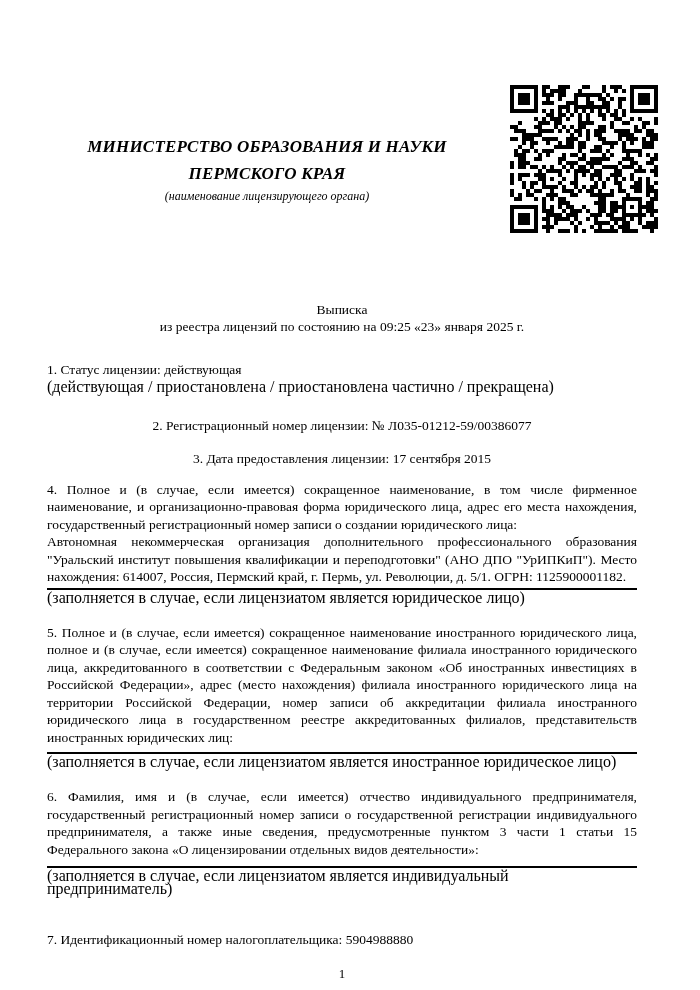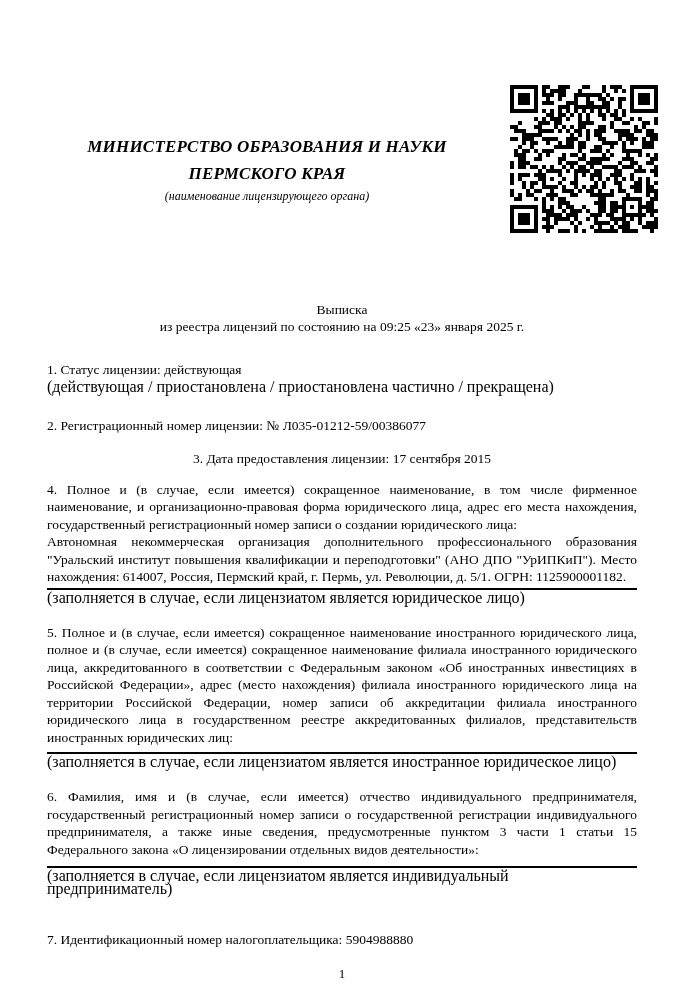--- a/index.html
+++ b/index.html
@@ -42,21 +42,21 @@
     position: absolute;
     top: 301px;
     left: 47px;
     width: 590px;
     font-size: 13.5px;
     line-height: 17.5px;
   }
   .doc-title { text-align: center; line-height: 17px; }
   .item-line { margin-top: 0; }
   .m-item1 { margin-top: 26px; }
-  .m-item2 { margin-top: 24px; }
+  .m-item2 { margin-top: 24px; text-align: center; }
   .m-item3 { margin-top: 16px; text-align: center; }
   .m-item4 { margin-top: 13px; }
   .m-item5 { margin-top: 20px; }
   .m-item6 { margin-top: 20px; }
   .m-item7 { margin-top: 36px; }
   .para { text-align: justify; }
   .small-note {
     font-size: 16px;
     line-height: 13px;
     text-align: left;

